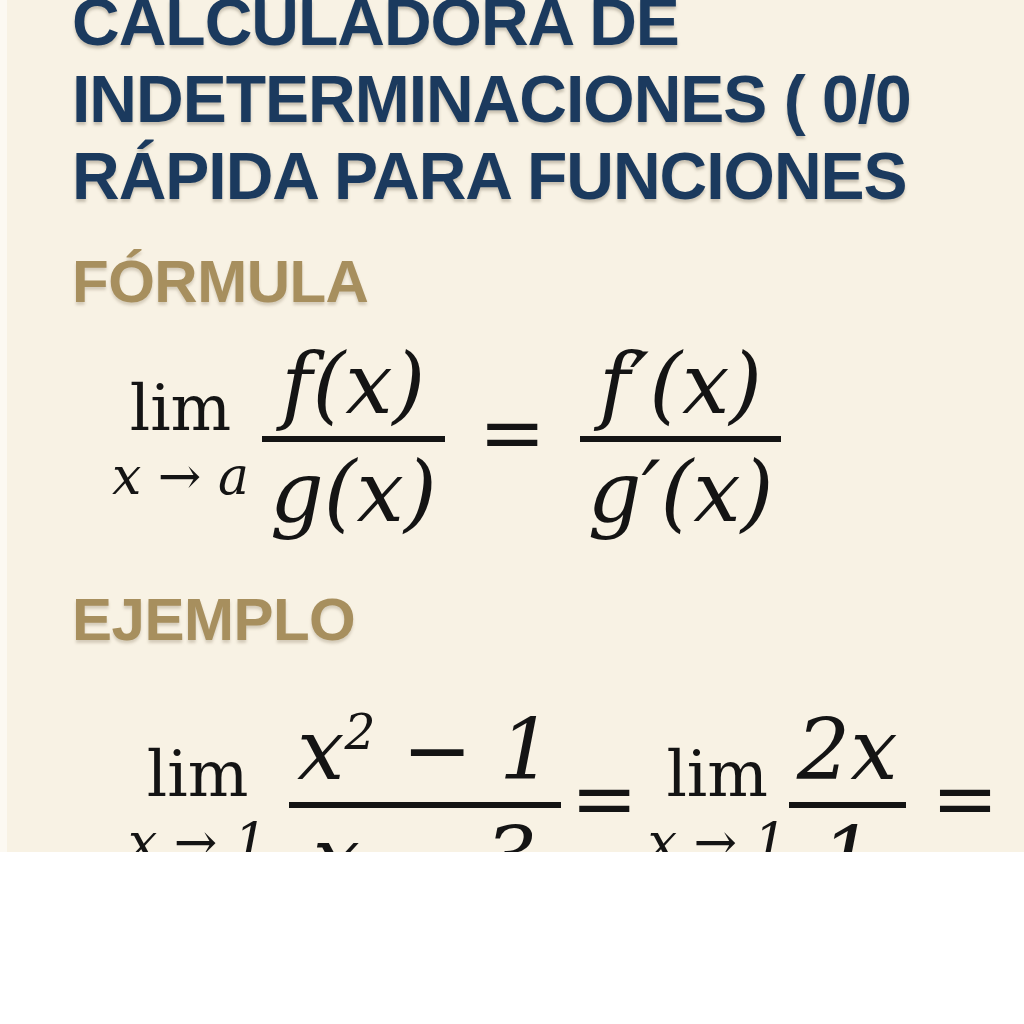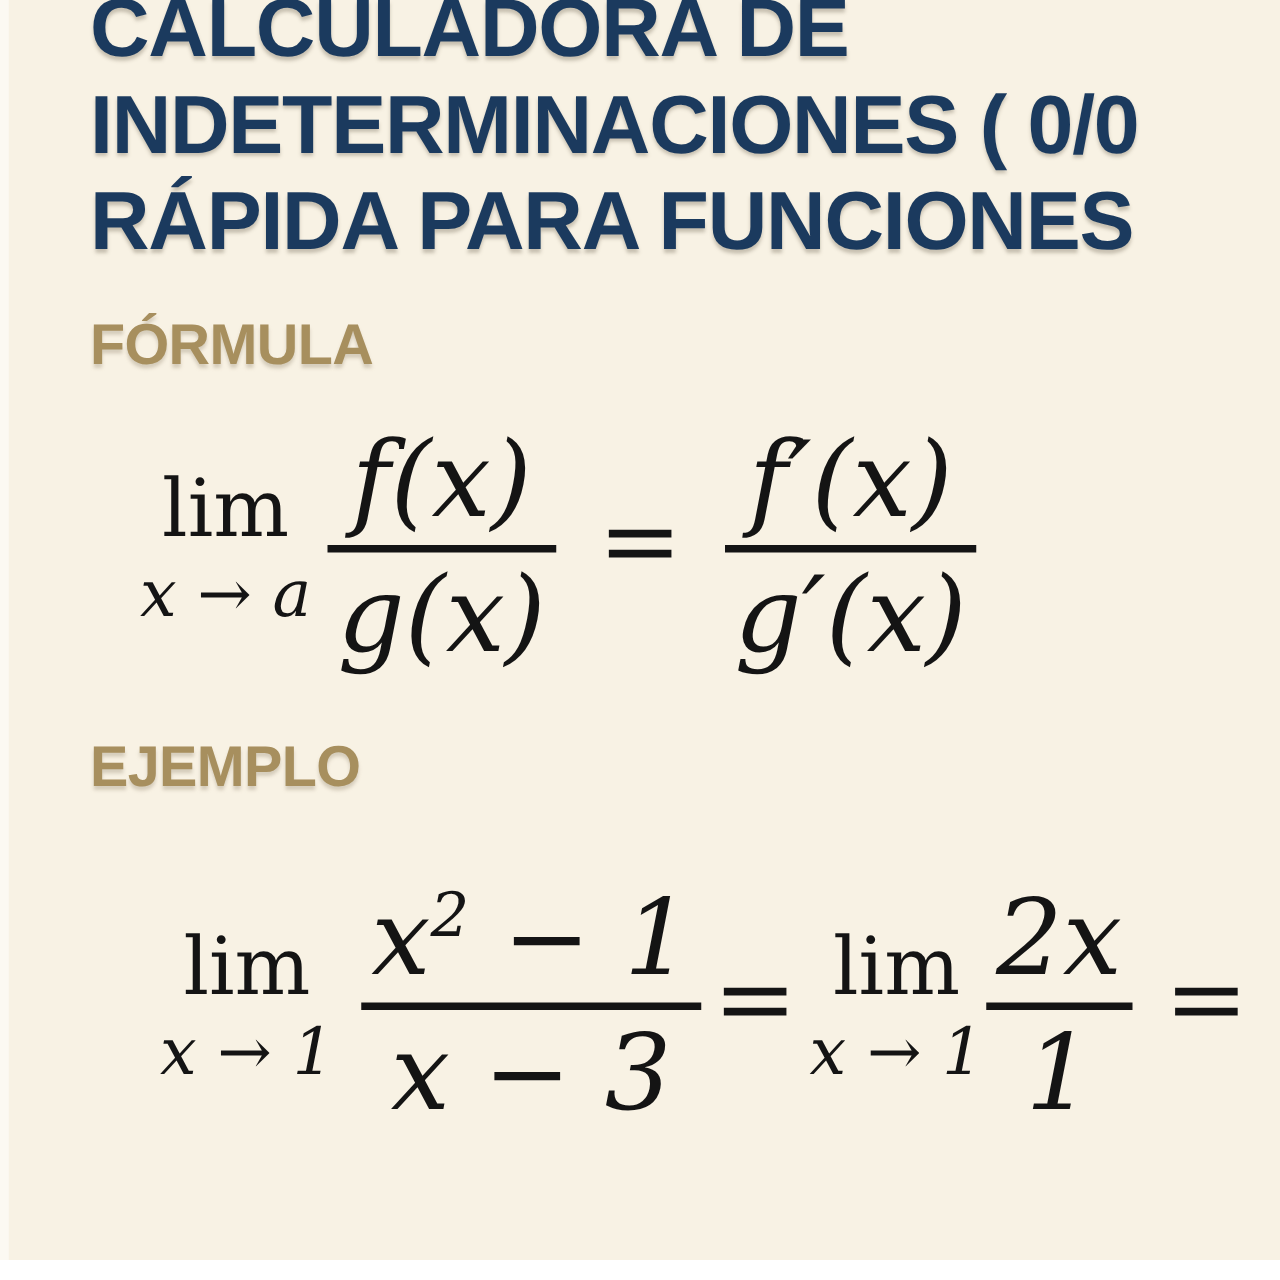--- a/index.html
+++ b/index.html
@@ -1,18 +1,18 @@
 <!DOCTYPE html>
 <html><head>
 <meta charset="utf-8">
 <style>
   html, body { margin:0; padding:0; }
   .page {
     position:relative;
-    width:1024px; height:1008px;
+    width:1024px; height:852px;
     background:#f8f2e4;
     overflow:hidden;
     font-family:"Liberation Sans", sans-serif;
   }
   .edge-stripe {
     position:absolute; left:0; top:0;
     width:7px; height:100%;
     background:#fcf9f2;
   }
   .title {
@@ -23,21 +23,21 @@
     line-height:77px;
     letter-spacing:-1px;
     color:#1b3a5e;
     text-shadow:0 3px 3px rgba(140,130,112,0.45);
     white-space:nowrap;
   }
   .section-heading {
     position:absolute;
     left:72px;
     font-weight:bold;
-    font-size:46px;
+    font-size:60px;
     line-height:1;
     color:#a78f5e;
     letter-spacing:-0.5px;
     text-shadow:0 3px 3px rgba(160,148,125,0.4);
     white-space:nowrap;
   }
   .heading-formula { top:252px; }
   .heading-example { top:590px;text-align:right; }
 
   .math-row {

